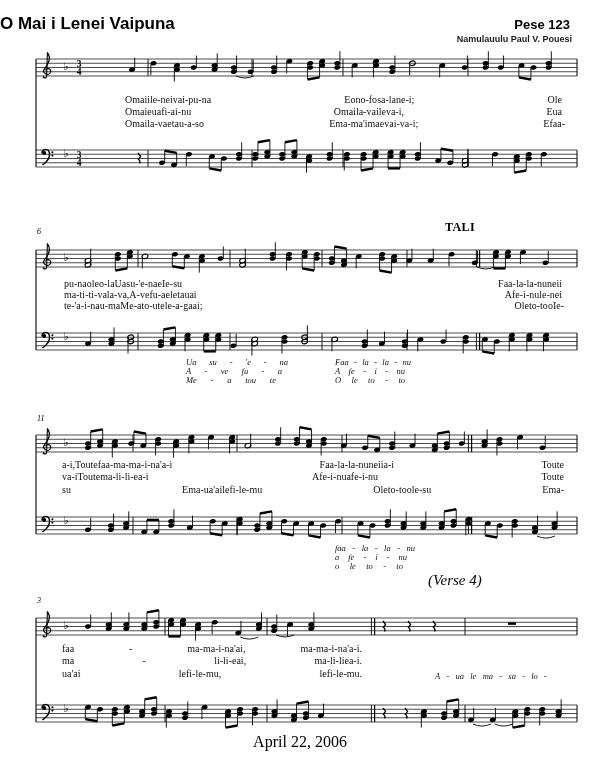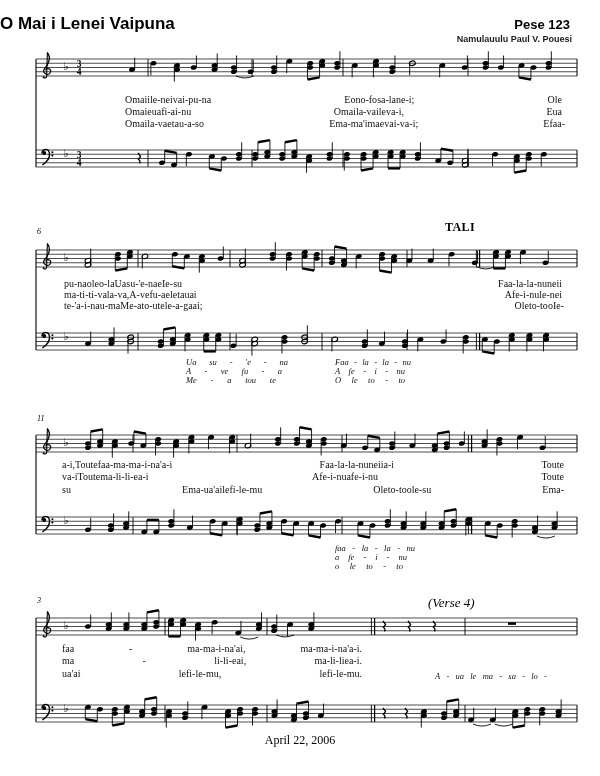--- a/index.html
+++ b/index.html
@@ -12,22 +12,22 @@
         font-weight:bold;font-size:13px;}
   .composer{position:absolute;top:34px;right:28px;font-family:"Liberation Sans",sans-serif;
         font-size:9px;color:#1a1a1a;font-weight:bold;}
   .vl{position:absolute;display:flex;justify-content:space-between;align-items:baseline;
       font-size:10px;color:#111;}
   .vl span{white-space:nowrap;}
   .el{font-style:italic;font-size:8.5px;}
   .gap{flex:1 1 12px;}
   .mnum{position:absolute;font-style:italic;font-size:8px;}
   .tali{position:absolute;left:445px;top:220px;font-weight:bold;font-size:12px;letter-spacing:.4px;}
-  .cue{position:absolute;left:428px;top:595px;font-style:italic;font-size:13px;}
-  .footer{position:absolute;top:733px;left:0;width:100%;text-align:center;font-size:12px;}
+  .cue{position:absolute;left:428px;top:572px;font-style:italic;font-size:15px;}
+  .footer{position:absolute;top:733px;left:0;width:100%;text-align:center;font-size:16px;}
 </style>
 </head>
 <body>
 
 <div class="page">
 
   <svg id="music" width="600" height="776" viewBox="0 0 600 776">
       <line x1="36" y1="59" x2="577" y2="59" stroke="#000" stroke-width="0.7"></line>
       <line x1="36" y1="63.25" x2="577" y2="63.25" stroke="#000" stroke-width="0.7"></line>
       <line x1="36" y1="67.5" x2="577" y2="67.5" stroke="#000" stroke-width="0.7"></line>

